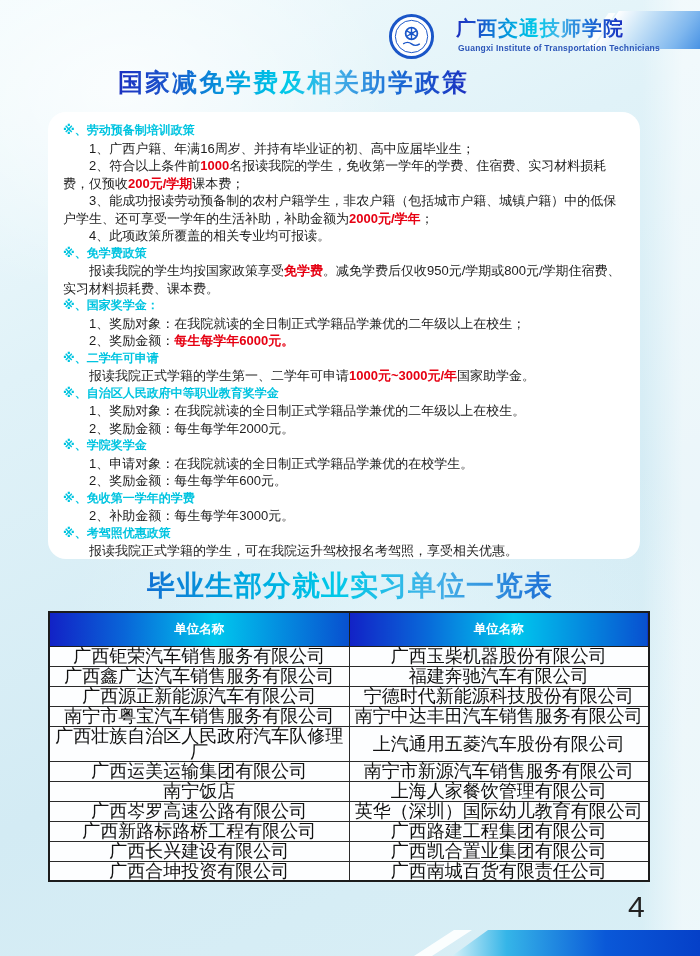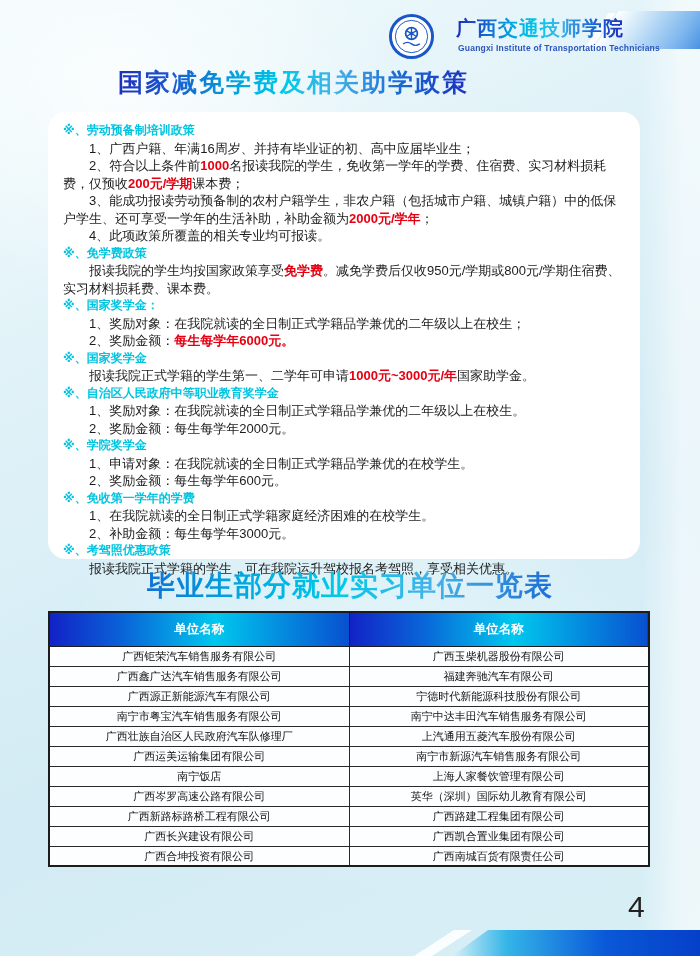--- a/index.html
+++ b/index.html
@@ -48,21 +48,21 @@
   
   .table-title { position:absolute; left:0; top:567px; width:700px; text-align:center;
     font-size:28px; font-weight:bold; letter-spacing:1px; }
 
   
   .units-table { position:absolute; left:48px; top:611px; width:602px;
     border-collapse:collapse; table-layout:fixed; border:2px solid #1c1c1c; }
   .units-table th { width:51%; height:34px; font-size:12.5px; font-weight:bold; color:#ffffff;
     border:1px solid #1c1c1c; text-align:center;
     background:linear-gradient(90deg,#1222c6 0%,#0966d8 25%,#00c8ee 55%,#0850d0 100%); }
-  .units-table td { height:20px; font-size:11px; color:#111; text-align:center;
+  .units-table td { height:20px; font-size:18px; color:#111; text-align:center;
     border:1px solid #2a2a2a; background:#fdfeff; white-space:pre-line; line-height:16px; padding:1px 4px; }
 
   .page-num { position:absolute; left:628px; top:890px; font-size:30px; color:#222; }
 
   
   .footer-sliver { position:absolute; bottom:0; left:414px; width:64px; height:26px;
     background:rgba(255,255,255,0.9); clip-path:polygon(40px 0, 58px 0, 18px 100%, 0 100%); }
   .footer-bar { position:absolute; bottom:0; right:0; width:248px; height:26px;
     clip-path:polygon(36px 0, 100% 0, 100% 100%, 0 100%);
     background:linear-gradient(90deg,#d6f1f8 0%,#35b5e8 22%,#0a58d8 62%,#0540c8 100%); }
@@ -96,30 +96,29 @@
     <p class="sec-heading">※、劳动预备制培训政策</p>
     <p class="sec-line"><span>1、广西户籍、年满16周岁、并持有毕业证的初、高中应届毕业生；</span></p>
     <p class="sec-line"><span>2、符合以上条件前</span><span class="red">1000</span><span>名报读我院的学生，免收第一学年的学费、住宿费、实习材料损耗费，仅预收</span><span class="red">200元/学期</span><span>课本费；</span></p>
     <p class="sec-line"><span>3、能成功报读劳动预备制的农村户籍学生，非农户籍（包括城市户籍、城镇户籍）中的低保户学生、还可享受一学年的生活补助，补助金额为</span><span class="red">2000元/学年</span><span>；</span></p>
     <p class="sec-line"><span>4、此项政策所覆盖的相关专业均可报读。</span></p>
     <p class="sec-heading">※、免学费政策</p>
     <p class="sec-line"><span>报读我院的学生均按国家政策享受</span><span class="red">免学费</span><span>。减免学费后仅收950元/学期或800元/学期住宿费、实习材料损耗费、课本费。</span></p>
     <p class="sec-heading">※、国家奖学金：</p>
     <p class="sec-line"><span>1、奖励对象：在我院就读的全日制正式学籍品学兼优的二年级以上在校生；</span></p>
     <p class="sec-line"><span>2、奖励金额：</span><span class="red">每生每学年6000元。</span></p>
-    <p class="sec-heading">※、国家奖学金</p>
+    <p class="sec-heading">※、二学年可申请</p>
     <p class="sec-line"><span>报读我院正式学籍的学生第一、二学年可申请</span><span class="red">1000元~3000元/年</span><span>国家助学金。</span></p>
     <p class="sec-heading">※、自治区人民政府中等职业教育奖学金</p>
     <p class="sec-line"><span>1、奖励对象：在我院就读的全日制正式学籍品学兼优的二年级以上在校生。</span></p>
     <p class="sec-line"><span>2、奖励金额：每生每学年2000元。</span></p>
     <p class="sec-heading">※、学院奖学金</p>
     <p class="sec-line"><span>1、申请对象：在我院就读的全日制正式学籍品学兼优的在校学生。</span></p>
     <p class="sec-line"><span>2、奖励金额：每生每学年600元。</span></p>
     <p class="sec-heading">※、免收第一学年的学费</p>
-    <p class="sec-line"><span>1、在我院就读的全日制正式学籍家庭经济困难的在校学生。</span></p>
     <p class="sec-line"><span>2、补助金额：每生每学年3000元。</span></p>
     <p class="sec-heading">※、考驾照优惠政策</p>
     <p class="sec-line"><span>报读我院正式学籍的学生，可在我院运升驾校报名考驾照，享受相关优惠。</span></p>
   </div>
 
 <div class="table-title grad-text">毕业生部分就业实习单位一览表</div>
 
 <table class="units-table">
   <thead>
     <tr>

